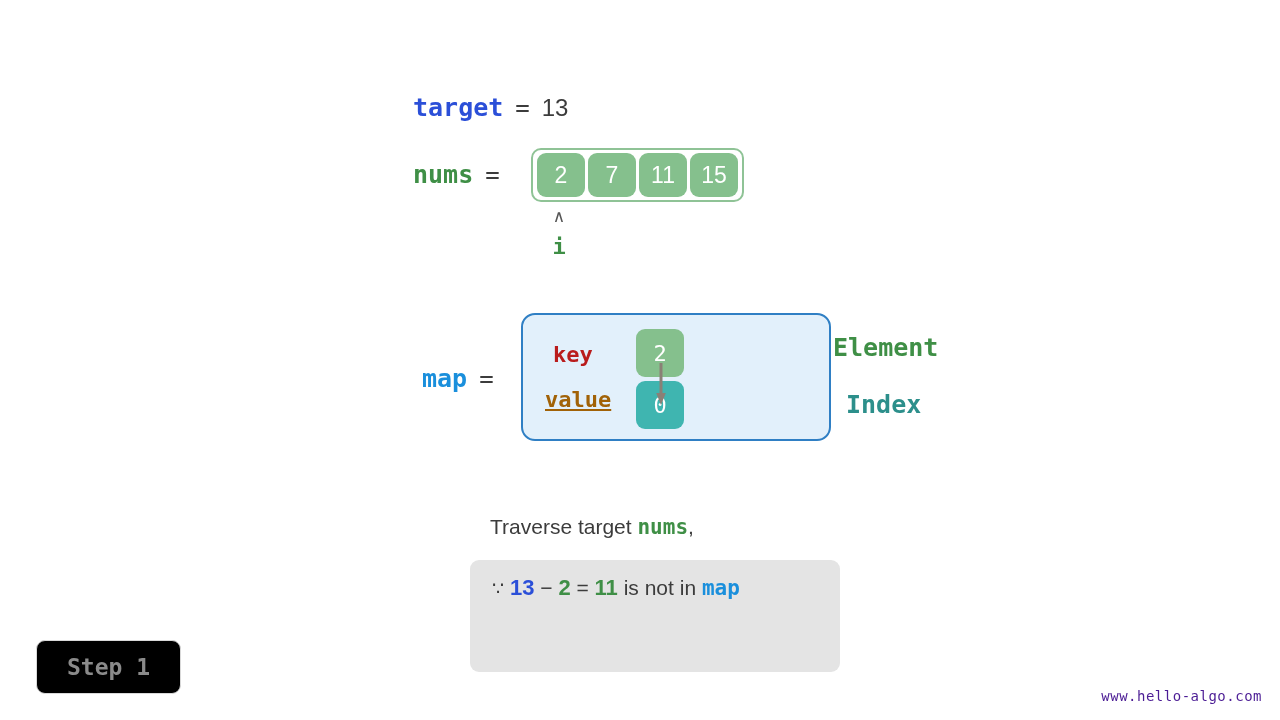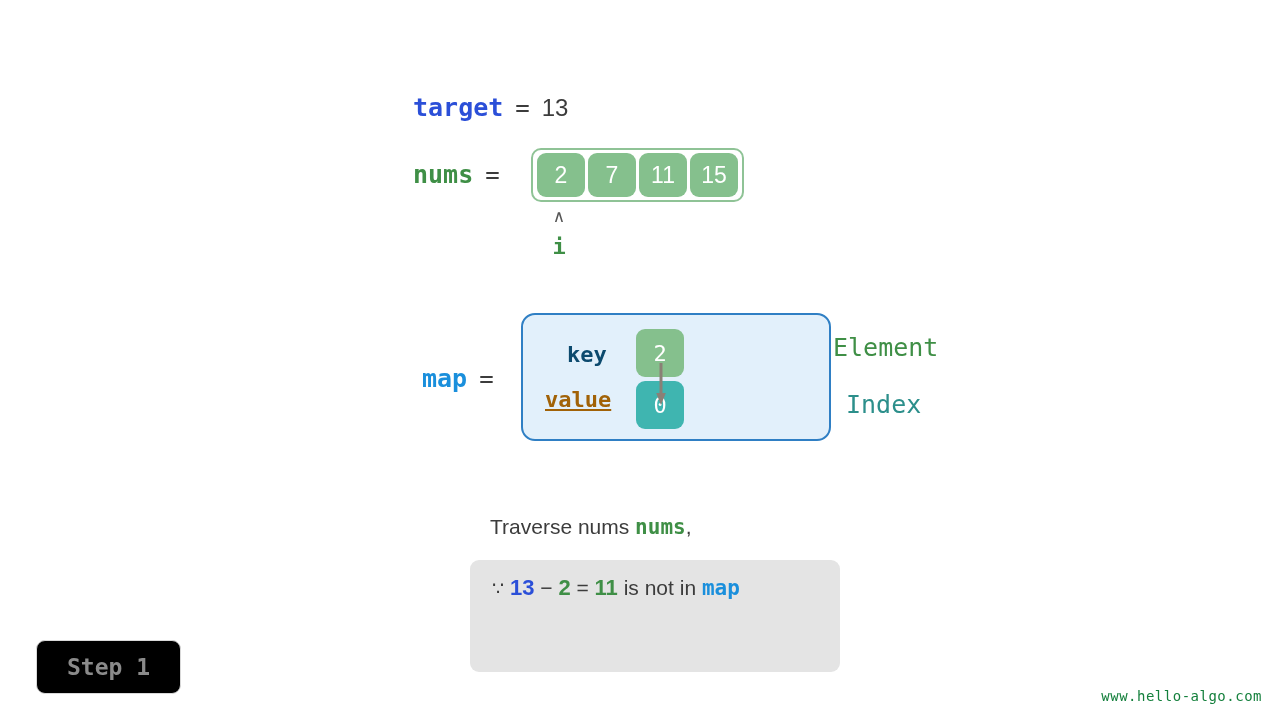--- a/index.html
+++ b/index.html
@@ -149,23 +149,23 @@
     width: 100%;
     height: 100%;
   }
   .kv-label {
     position: absolute;
     font-family: "DejaVu Sans Mono", monospace;
     font-weight: bold;
     font-size: 22px;
   }
   .key-label {
-    left: 44px;
+    left: 30px;
     top: 27px;
-    color: #0c4a6e;
+    color: #b91c1c;
   }
   .value-label {
     left: 22px;
     top: 72px;
     color: #a16207;
     text-decoration: underline;
   }
   .kv-box {
     position: absolute;
     left: 113px;
@@ -191,21 +191,21 @@
     position: absolute;
     left: 132px;
     top: 48px;
     width: 12px;
     height: 44px;
   }
 
   .side-label {
     position: absolute;
     font-family: "DejaVu Sans Mono", monospace;
-    font-weight: normal;
+    font-weight: bold;
     font-size: 25px;
   }
   .label-element {
     left: 833px;
     top: 333px;
     color: #3f8f46;
   }
   .label-index {
     left: 846px;
     top: 390px;
@@ -296,21 +296,21 @@
     box-sizing: border-box;
   }
 
   
   .watermark {
     position: absolute;
     right: 18px;
     bottom: 16px;
     font-family: "DejaVu Sans Mono", monospace;
     font-size: 14px;
-    color: #15803d;
+    color: #4c1d95;
     letter-spacing: 0.5px;
   }
 </style>
 </head>
 <body>
 
 <div class="stage">
 
   <div class="target-row">
     <span class="var-target">target</span>
@@ -352,21 +352,21 @@
         <line x1="6" y1="0" x2="6" y2="32" stroke="#8a8076" stroke-width="3"></line>
         <polygon points="6,42 1.2,30 10.8,30" fill="#8a8076"></polygon>
       </svg>
     </div>
   </div>
 
   <span class="side-label label-element">Element</span>
   <span class="side-label label-index">Index</span>
 
   <div class="desc-line">
-    <span>Traverse nums </span><span class="mono-green">nums</span><span>,</span>
+    <span>Traverse target </span><span class="mono-green">nums</span><span>,</span>
   </div>
 
   <div class="expl-box">
     <div class="expl-row">
       <span class="sym">∵</span>
       <span class="n-blue">13</span>
       <span class="op">−</span>
       <span class="n-green">2</span>
       <span class="op">=</span>
       <span class="n-green">11</span>

